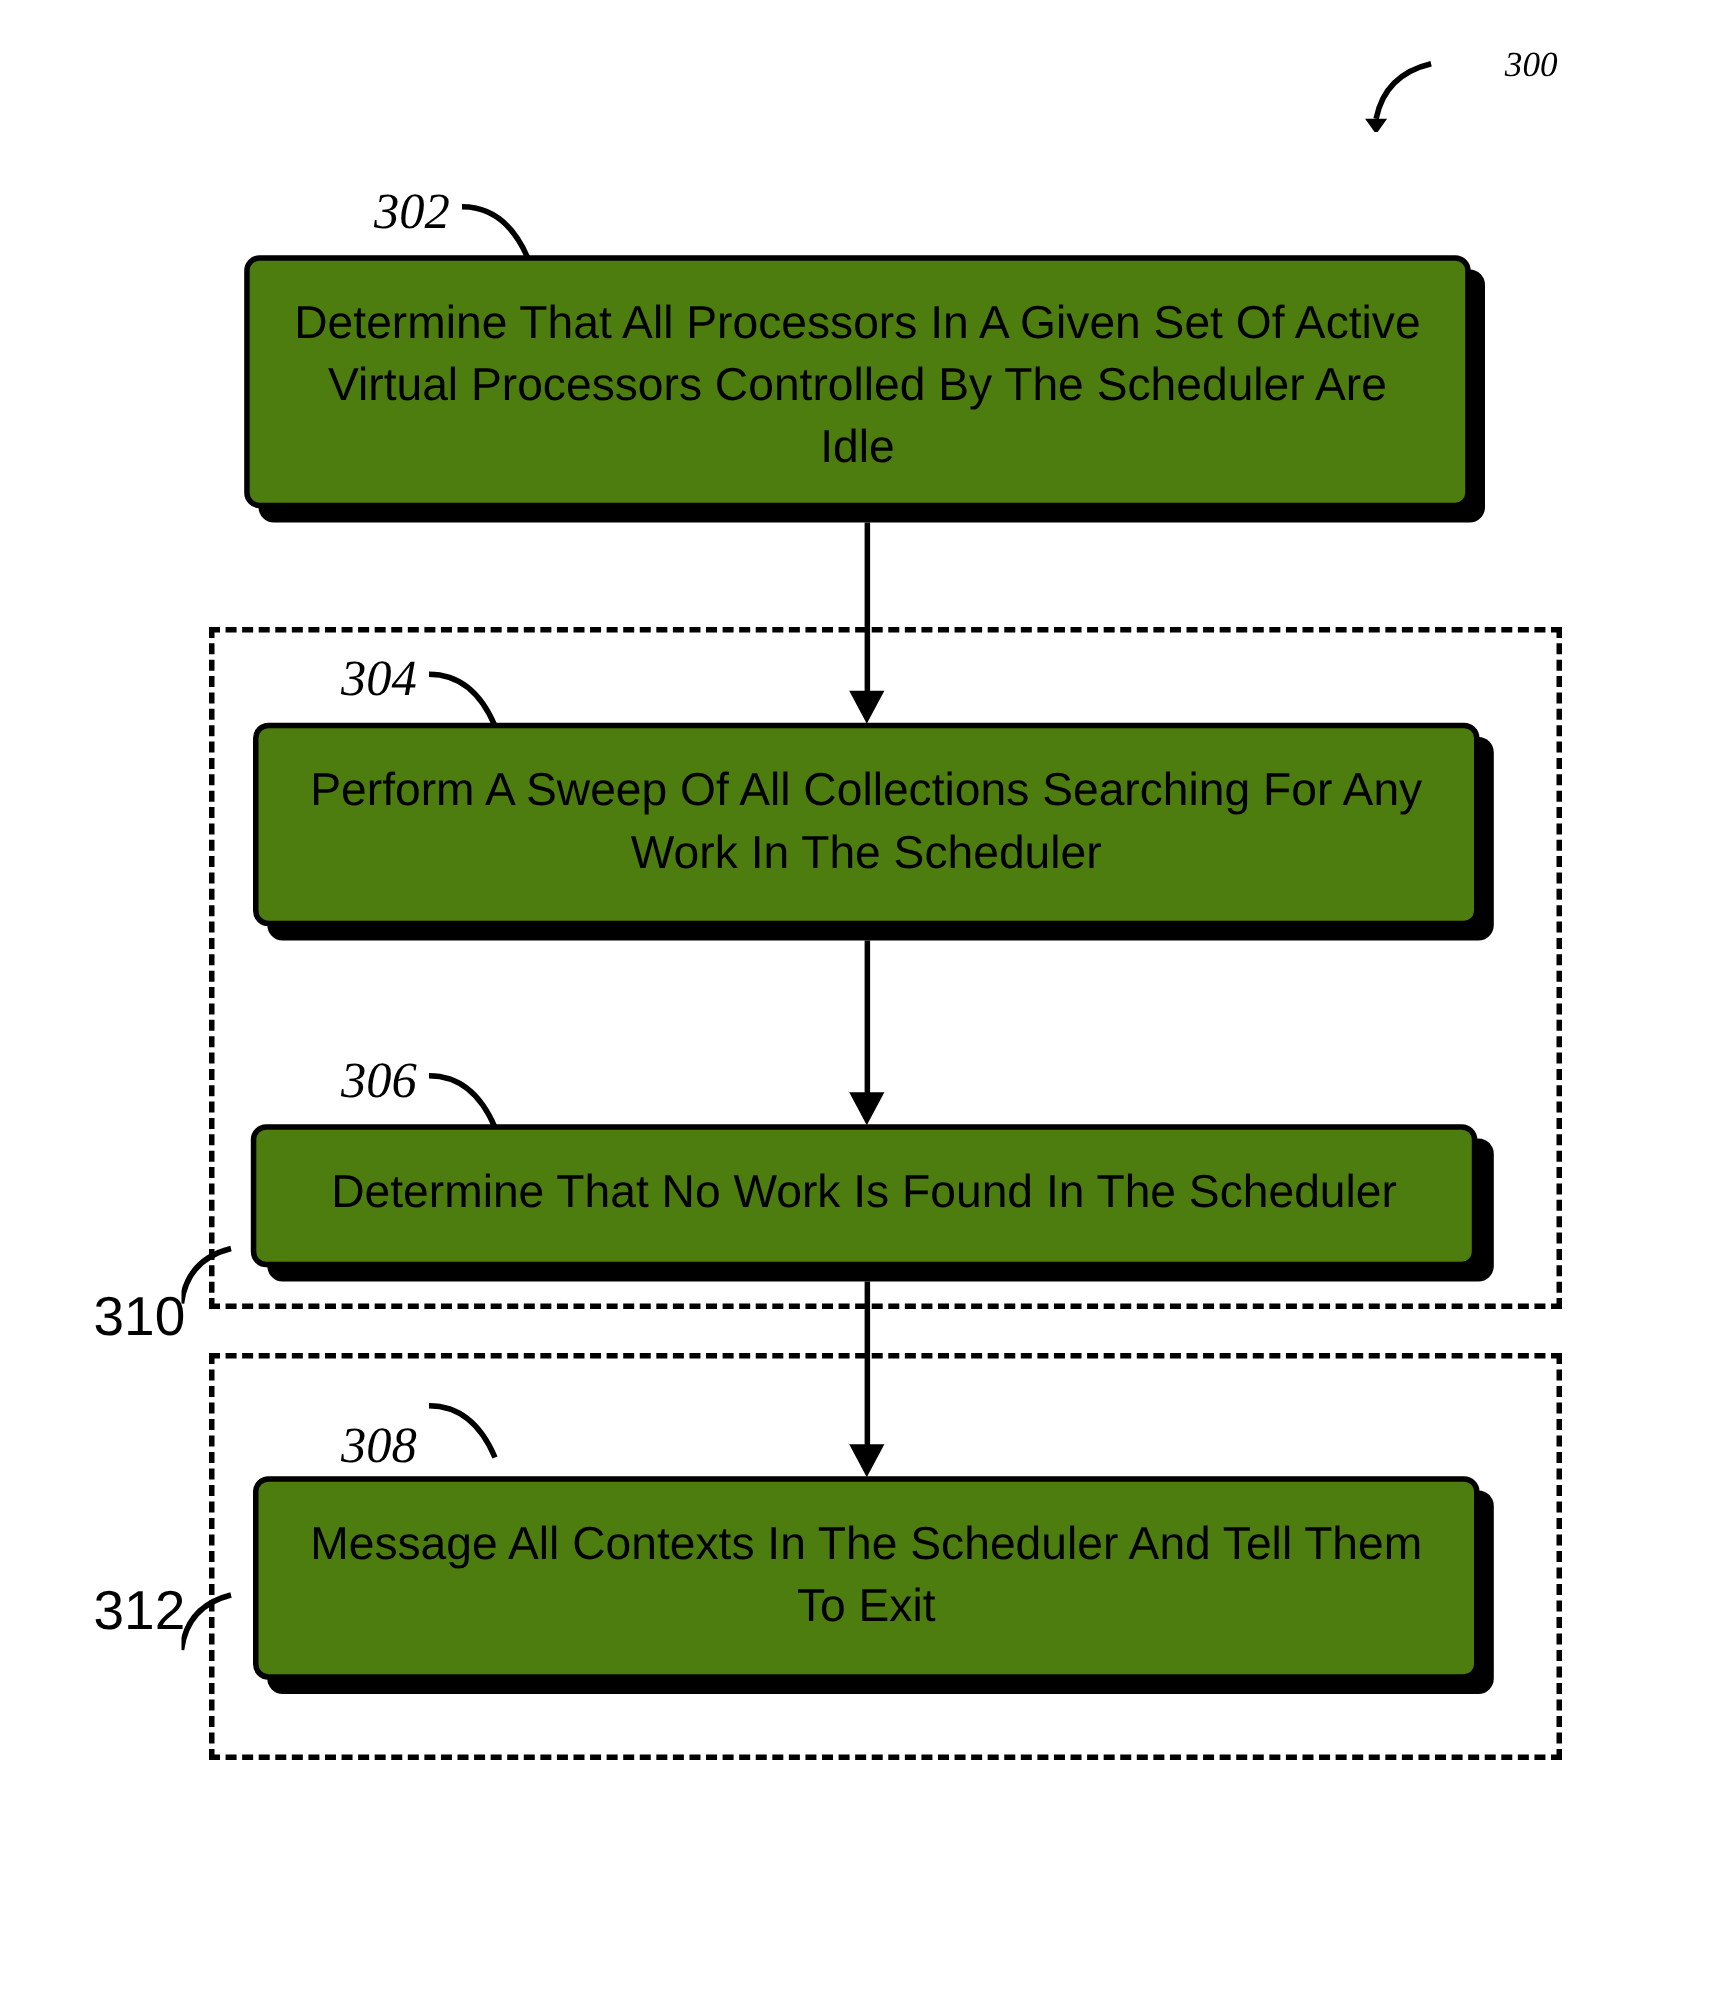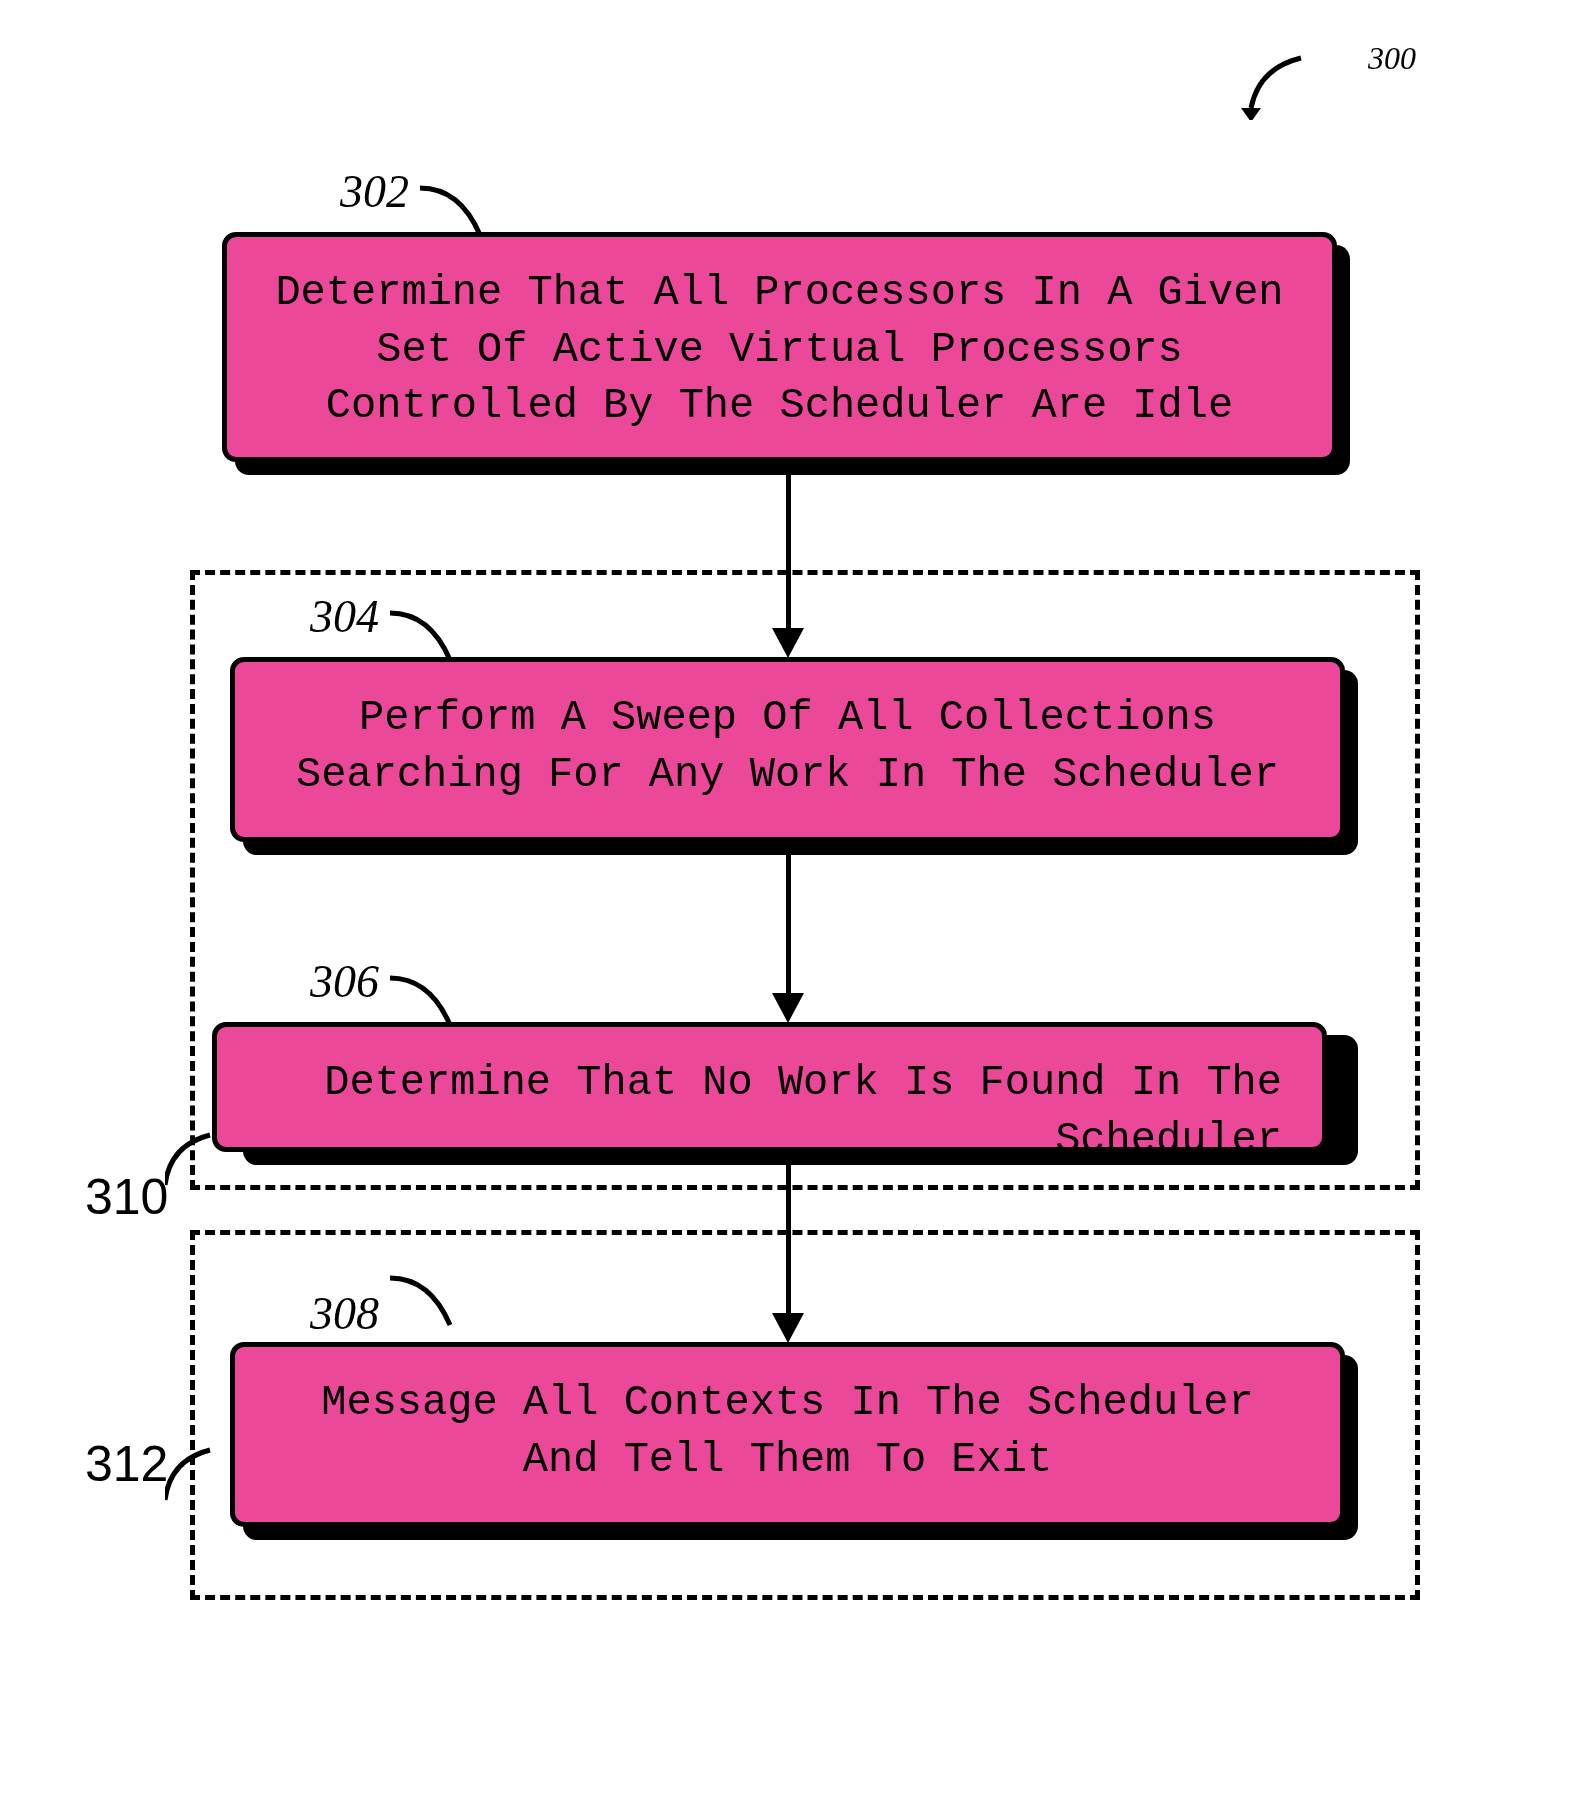--- a/index.html
+++ b/index.html
@@ -22,28 +22,27 @@
   }
   .ref-300-arc {
     position: absolute;
     top: 50px;
     right: 265px;
     width: 70px;
     height: 70px;
   }
   .block {
     position: absolute;
-    background: #ec4899;
+    background: #4d7c0f;
     border: 5px solid #000;
     border-radius: 14px;
     padding: 28px 40px;
     text-align: center;
     font-size: 42px;
     line-height: 1.35;
-    font-family: Liberation Mono, monospace;
   }
   .shadow {
     position: absolute;
     background: #000;
     border-radius: 14px;
   }
   .dashed-box {
     position: absolute;
     border: 5px dashed #000;
   }
@@ -129,21 +128,21 @@
   <div class="arrow-head"></div>
 </div>
 
 <div class="label" style="top:955px; left:310px;">306</div>
 <div class="leader" style="top:970px; left:390px;">
   <svg width="70" height="60">
       <path d="M0 8 Q40 8 60 55" stroke="#000" stroke-width="5" fill="none"></path>
     </svg>
 </div>
 <div class="shadow" style="top:1035px; left:243px; width:1115px; height:130px;"></div>
-<div class="block" style="top:1022px; left:212px; width:1115px; height:130px;text-align:right;">
+<div class="block" style="top:1022px; left:228px; width:1115px; height:130px;">
   <span>Determine That No Work Is Found In The Scheduler</span>
 </div>
 
 <div class="arrow" style="top:1165px; left:772px; width:32px;">
   <div class="arrow-line" style="height:150px;"></div>
   <div class="arrow-head"></div>
 </div>
 
 <div class="dashed-box" style="top:1230px; left:190px; width:1230px; height:370px;"></div>
 <div class="label-plain" style="top:1435px; left:85px;">312</div>

